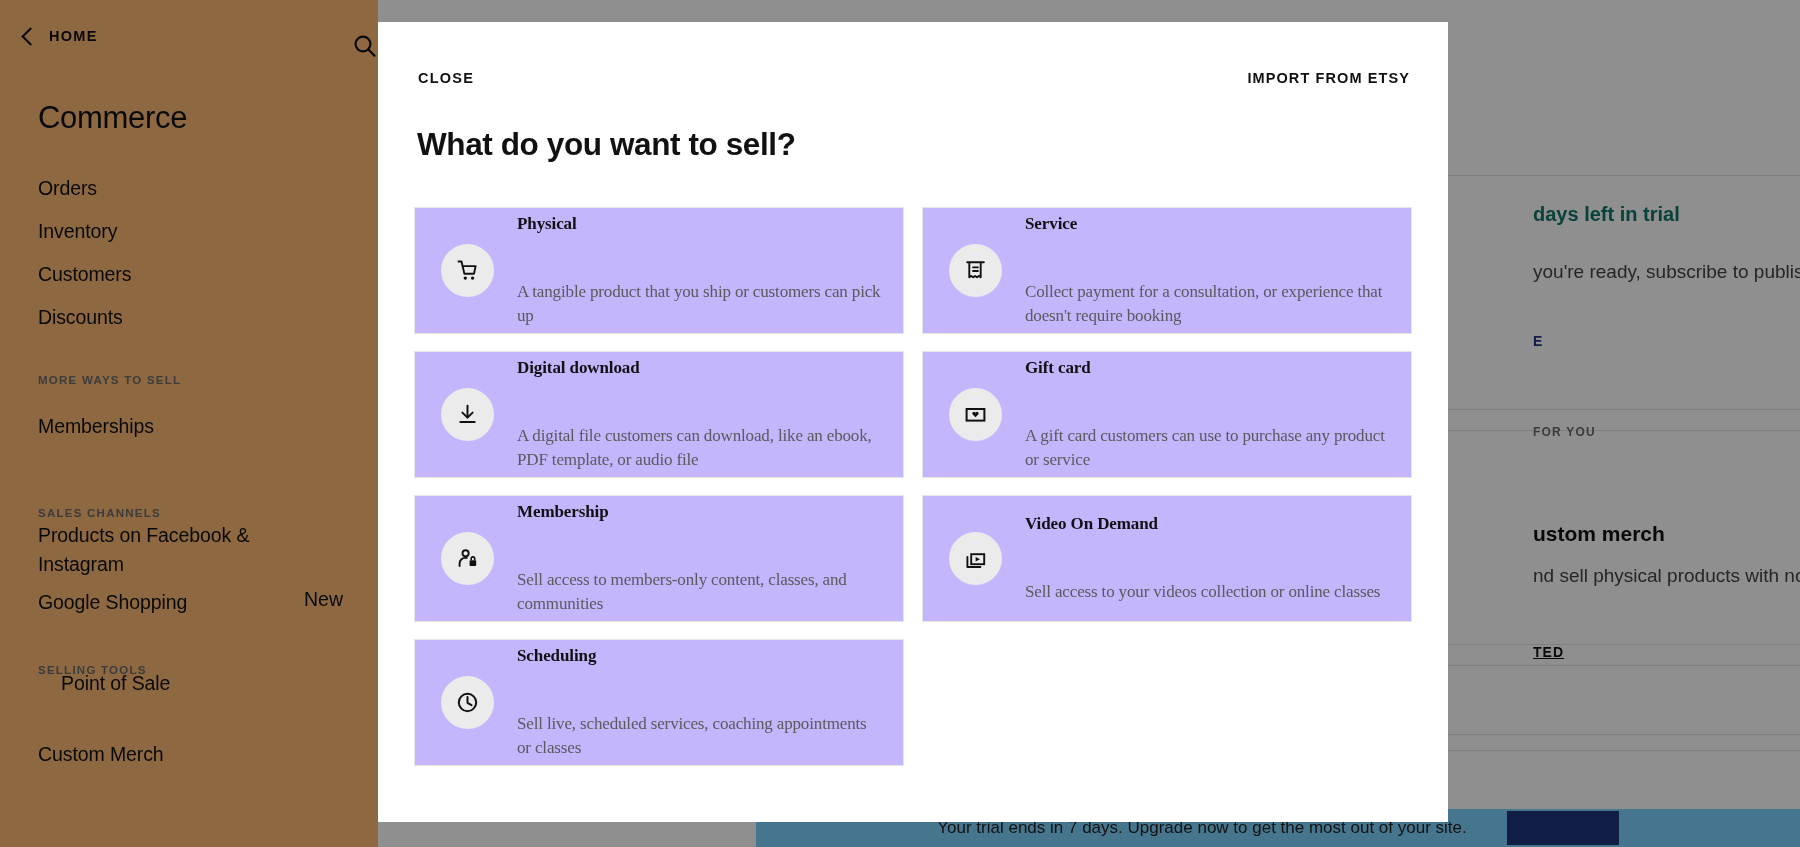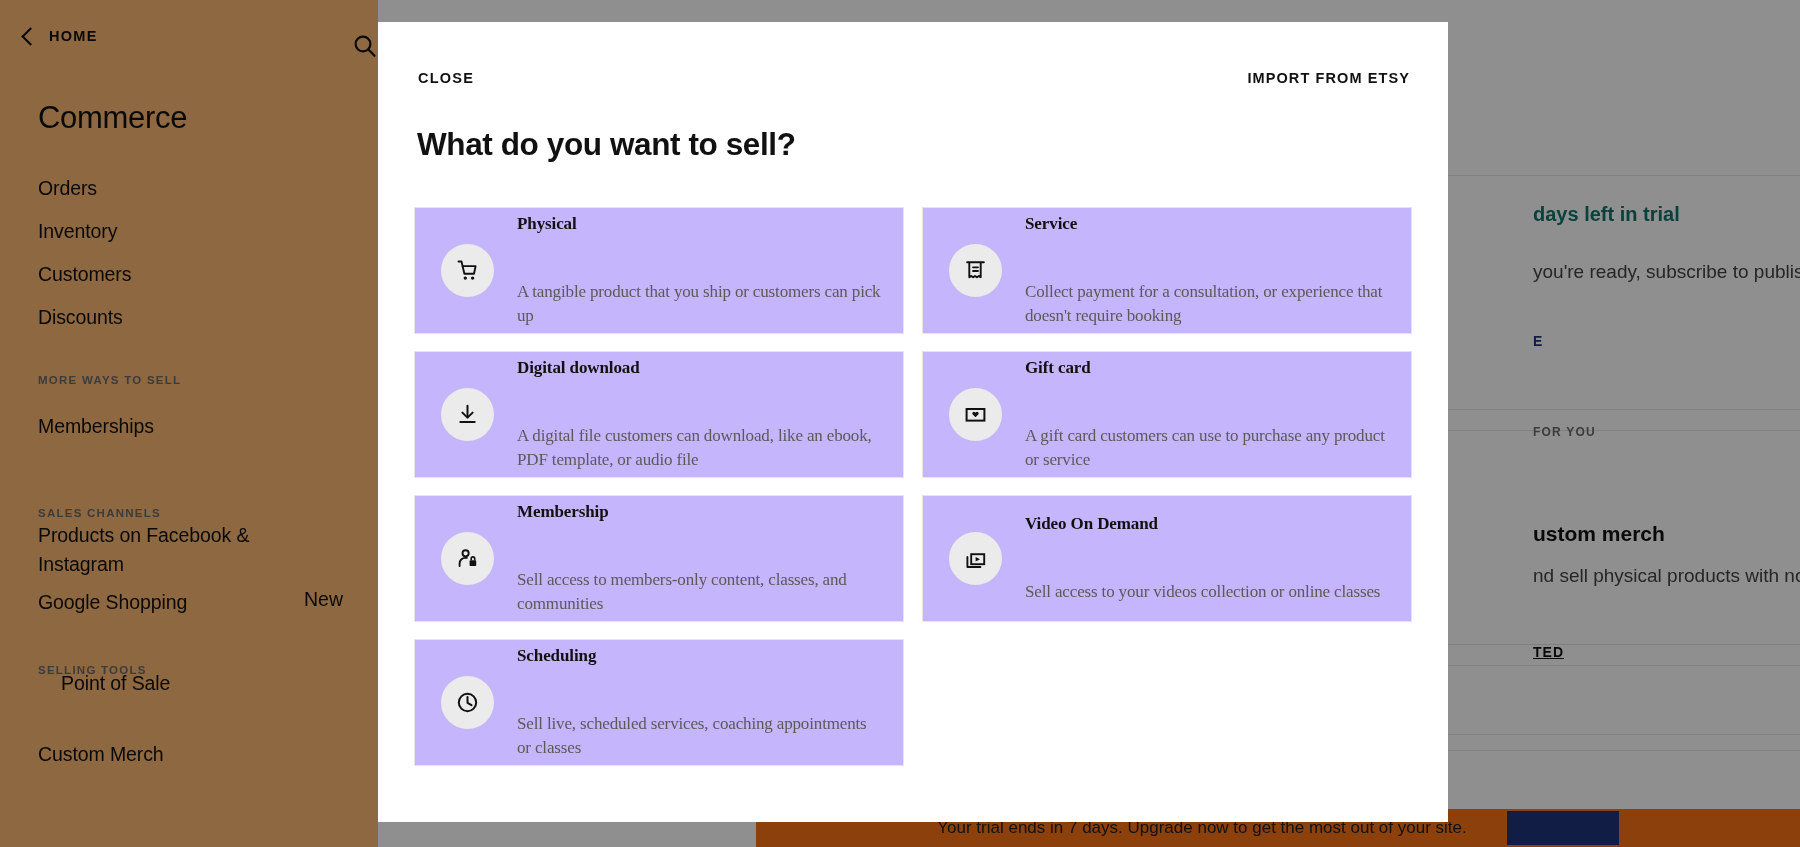--- a/index.html
+++ b/index.html
@@ -51,21 +51,21 @@
 
   .trial-title { position: absolute; left: 1155px; top: 203px; font-size: 20px; font-weight: 700; color: #0f766e; white-space: nowrap; }
   .trial-body  { position: absolute; left: 1155px; top: 256px; font-size: 19px; color: #444; line-height: 31px; width: 620px; }
   .trial-link  { position: absolute; left: 1155px; top: 333px; font-size: 14px; font-weight: 700; letter-spacing: 1px; color: #20357e; }
 
   .foryou-eyebrow { position: absolute; left: 1155px; top: 425px; font-size: 12px; font-weight: 700; letter-spacing: 1.2px; color: #6b6b6b; white-space: nowrap; }
   .foryou-title { position: absolute; left: 1155px; top: 522px; font-size: 21px; font-weight: 600; color: #111; white-space: nowrap; }
   .foryou-body { position: absolute; left: 1155px; top: 560px; font-size: 19px; color: #444; line-height: 31px; width: 640px; }
   .foryou-cta { position: absolute; left: 1155px; top: 644px; font-size: 14px; font-weight: 700; letter-spacing: 1px; color: #111; text-decoration: underline; }
 
-  .bottom-banner { position: absolute; left: 378px; bottom: 0; right: 0; height: 38px; background: #f97316;
+  .bottom-banner { position: absolute; left: 378px; bottom: 0; right: 0; height: 38px; background: #7dd3fc;
                    display: flex; align-items: center; justify-content: center; gap: 40px; }
   .banner-text { font-size: 17px; color: #222; }
   .banner-btn { width: 112px; height: 34px; background: #20357e; }
 
   
   .dim { position: absolute; inset: 0; background: rgba(0,0,0,0.44); }
 
   
   .modal {
     position: absolute; left: 378px; top: 22px; width: 1070px; height: 800px;

